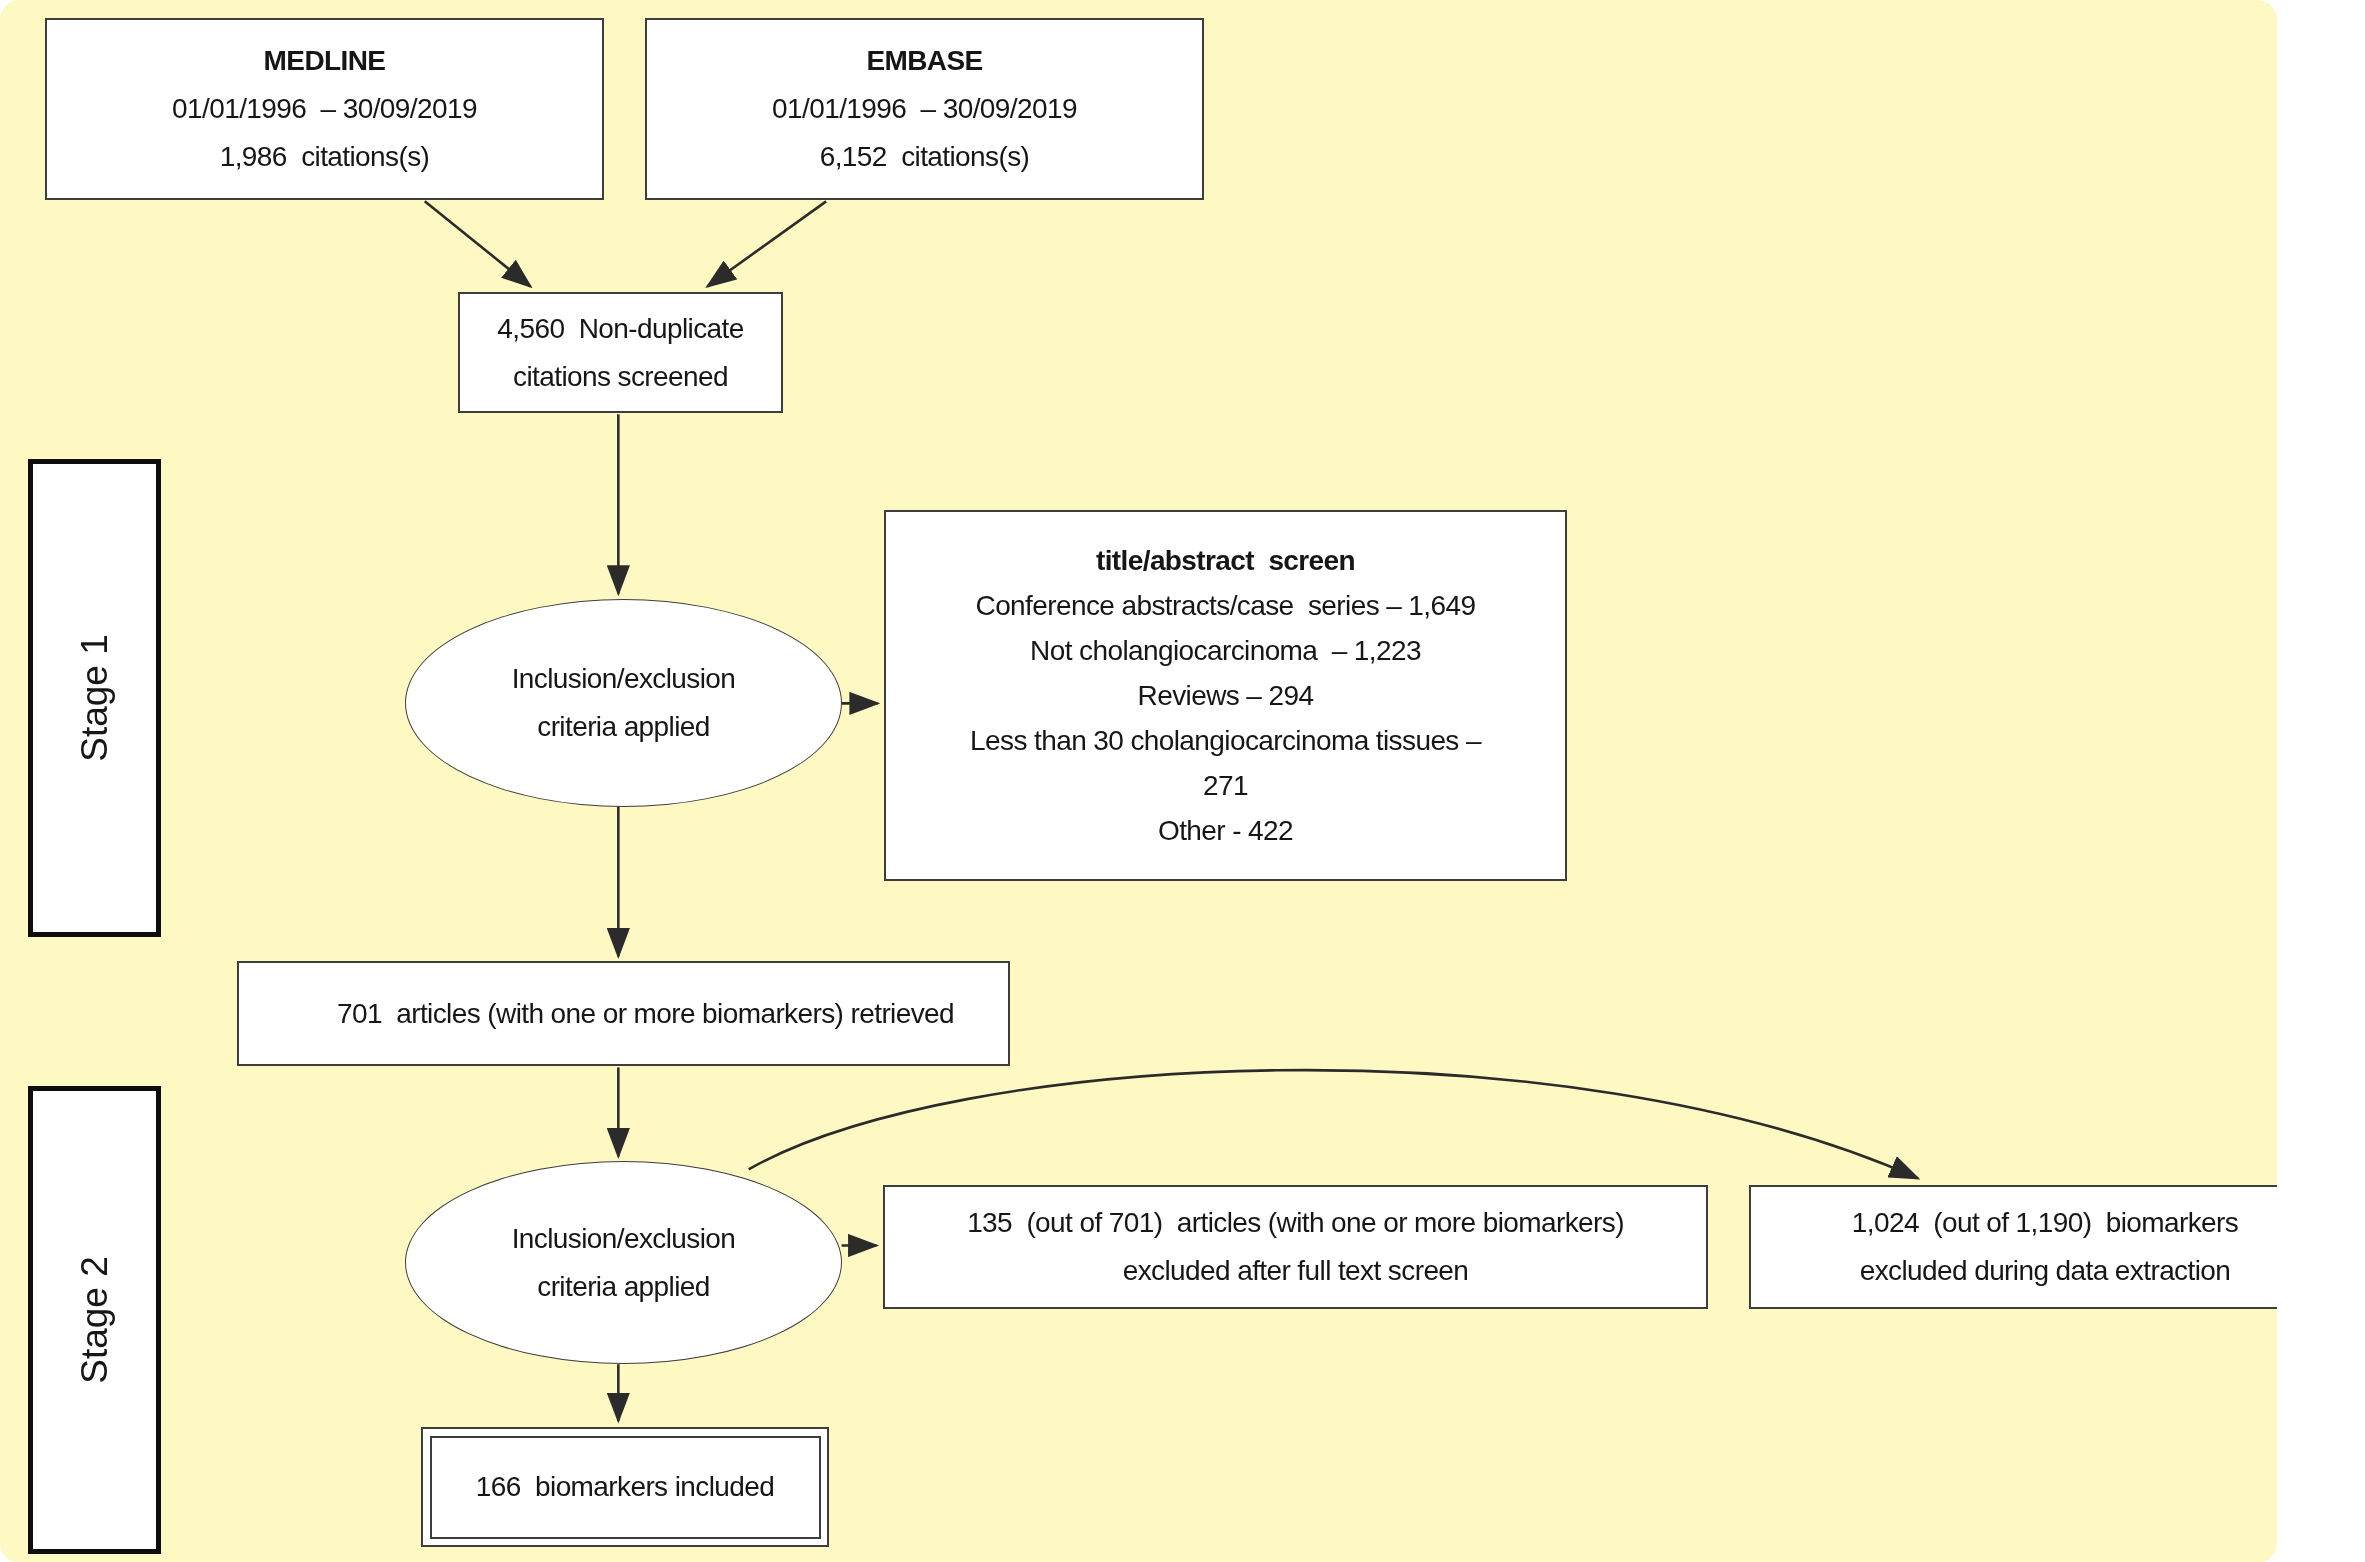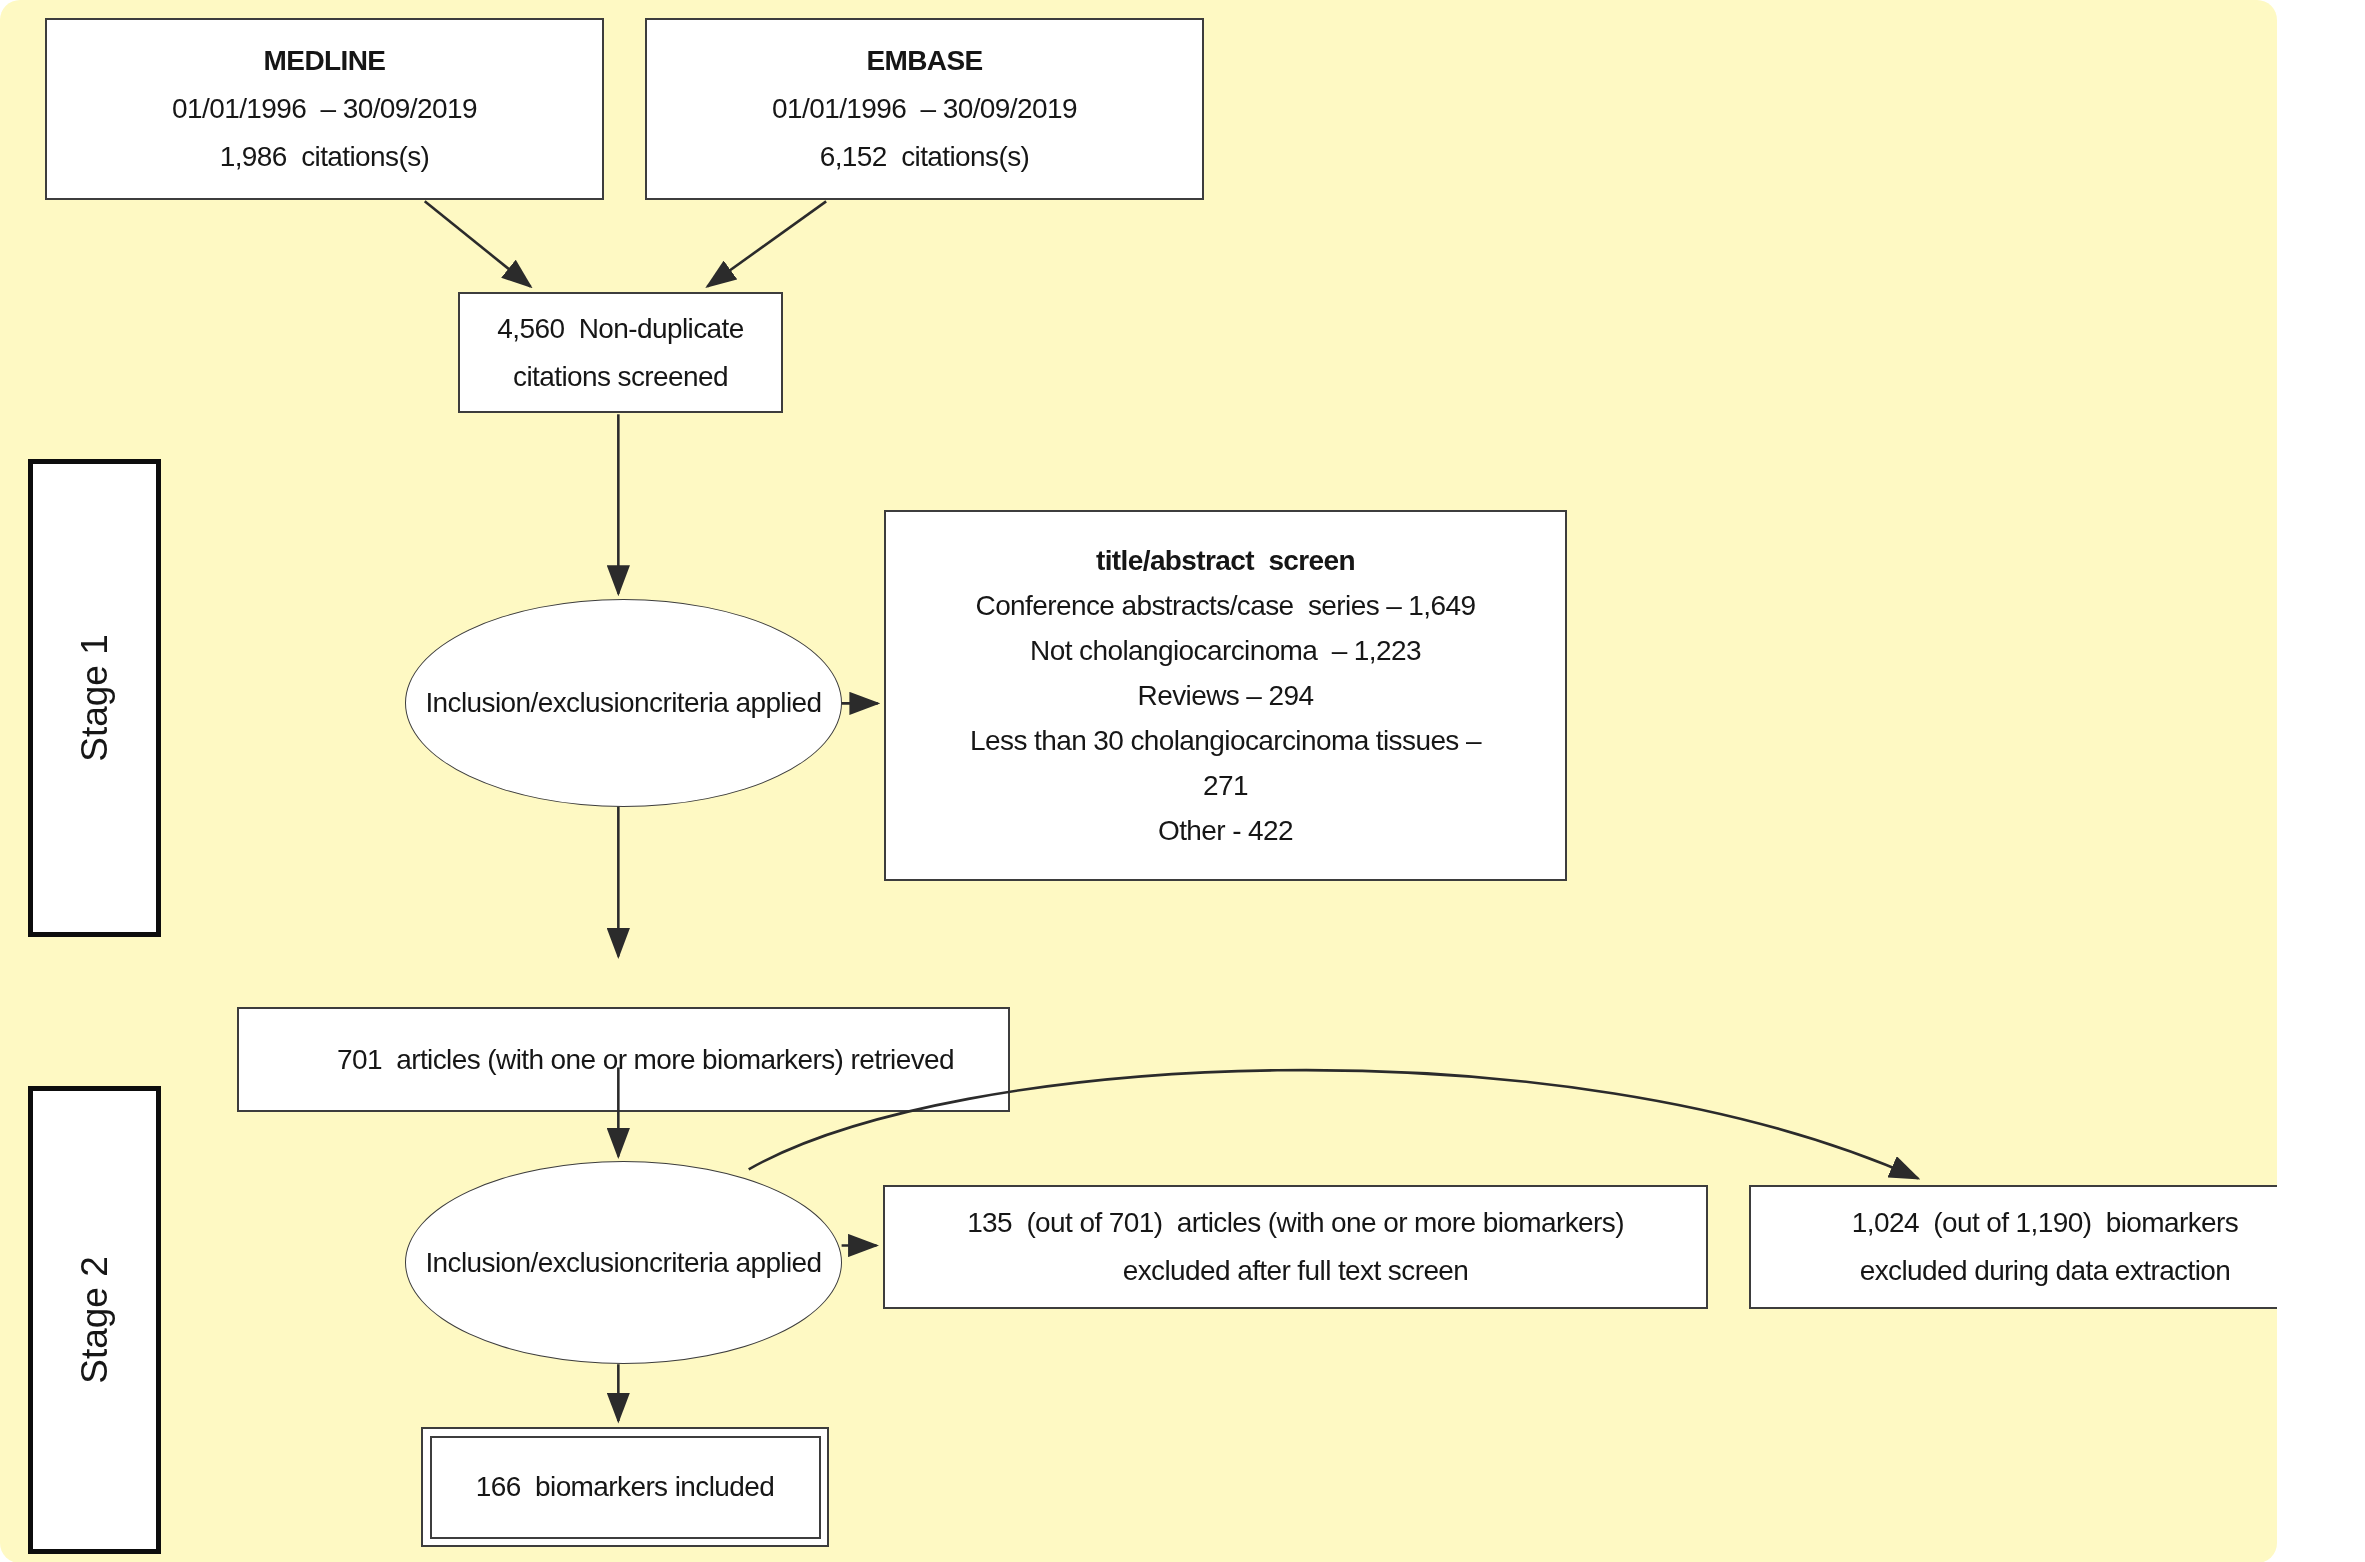--- a/index.html
+++ b/index.html
@@ -27,21 +27,21 @@
     letter-spacing:-0.6px;
     white-space:pre-wrap;
   }
   .bold{font-weight:bold;}
   .ellipse{
     position:absolute;
     background:#ffffff;
     border:1.9px solid #3d3d3d;
     border-radius:50%;
     box-sizing:border-box;
-    display:flex;flex-direction:row;
+    display:flex;flex-direction:column;
     align-items:center;justify-content:center;
     text-align:center;
   }
   .stage{
     position:absolute;
     background:#ffffff;
     border:5.8px solid #0d0d0d;
     box-sizing:border-box;
     display:flex;align-items:center;justify-content:center;
   }
@@ -106,21 +106,21 @@
   <div class="box reasons" style="left:884px;top:510px;width:683px;height:371px;">
     <div class="line bold excl-head">title/abstract  screen</div>
     <div class="line">Conference abstracts/case  series – 1,649</div>
     <div class="line">Not cholangiocarcinoma  – 1,223</div>
     <div class="line">Reviews – 294</div>
     <div class="line">Less than 30 cholangiocarcinoma tissues –</div>
     <div class="line">271</div>
     <div class="line">Other - 422</div>
   </div>
 
-  <div class="box" style="left:237px;top:1007px;width:773px;height:105px;padding-left:44px;">
+  <div class="box" style="left:237px;top:961px;width:773px;height:105px;padding-left:44px;">
     <div class="line">701  articles (with one or more biomarkers) retrieved</div>
   </div>
 
   <div class="stage" style="left:28px;top:1086px;width:133px;height:468px;">
     <div class="vlabel">Stage 2</div>
   </div>
 
   <div class="ellipse" style="left:405px;top:1161px;width:437px;height:203px;">
     <div class="line">Inclusion/exclusion</div>
     <div class="line">criteria applied</div>

